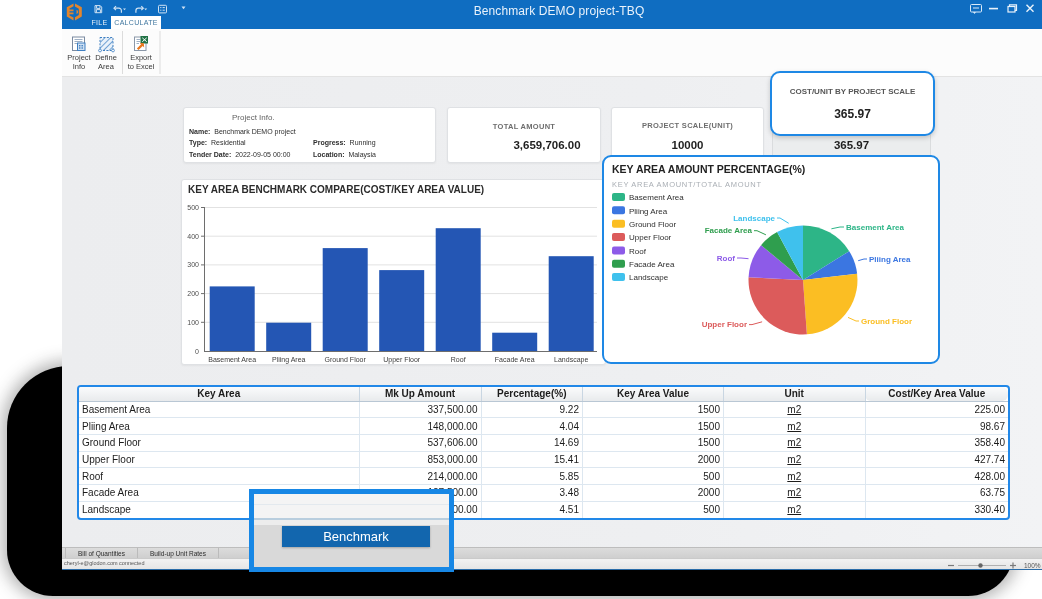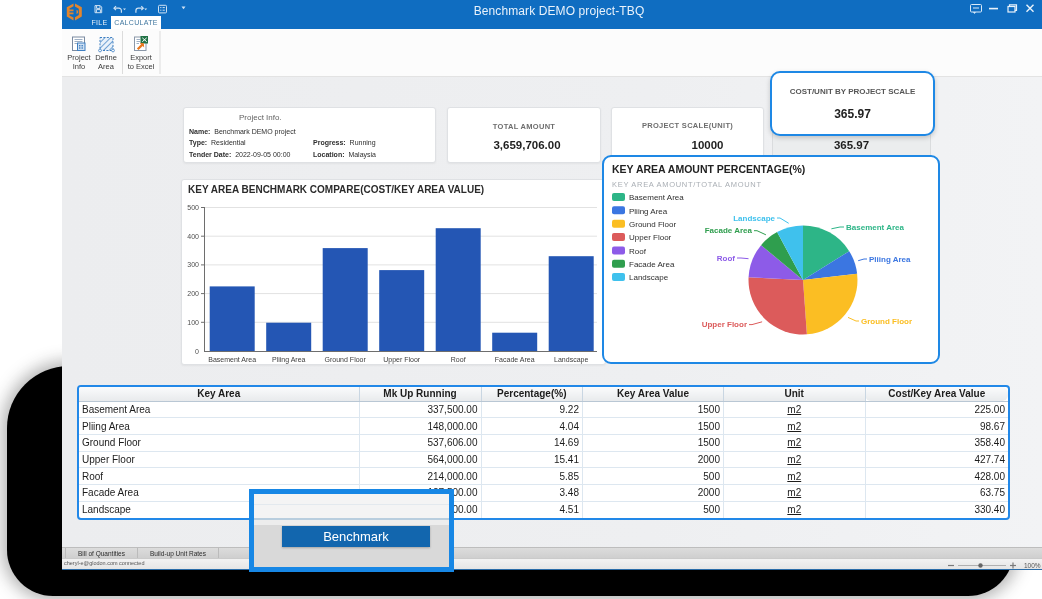--- a/index.html
+++ b/index.html
@@ -138,30 +138,30 @@
   </svg>
   <div class="abs rlab" style="left:-13px;top:24px;">Project<br>Info</div>
   <div class="abs rlab" style="left:14px;top:24px;">Define<br>Area</div>
   <div class="abs rlab" style="left:49px;top:24px;">Export<br>to Excel</div>
   </div>
 
   <div class="abs card" style="left:121px;top:107px;width:253px;height:56px;"></div>
   <div class="abs card" style="left:385px;top:107px;width:154px;height:56px;"></div>
   <div class="abs card" style="left:549px;top:107px;width:153px;height:56px;"></div>
   <div class="abs" style="left:710px;top:107px;width:159px;height:56px;background:#ebedee;border:1px solid #dadcde;border-radius:3px;"></div>
-  <div class="abs pinfo" style="left:137px;top:113px;font-size:8px;color:#636363;padding-left:40px;">Project Info.</div>
+  <div class="abs pinfo" style="left:130px;top:113px;font-size:8px;color:#636363;padding-left:40px;">Project Info.</div>
   <div class="abs pinfo" style="left:127px;top:127.5px;"><b>Name:</b>&nbsp; Benchmark DEMO project</div>
   <div class="abs pinfo" style="left:127px;top:139px;"><b>Type:</b>&nbsp; Residential</div>
   <div class="abs pinfo" style="left:251px;top:138.5px;"><b>Progress:</b>&nbsp; Running</div>
   <div class="abs pinfo" style="left:127px;top:150.5px;"><b>Tender Date:</b>&nbsp; 2022-09-05 00:00</div>
   <div class="abs pinfo" style="left:251px;top:150.5px;"><b>Location:</b>&nbsp; Malaysia</div>
   <div class="abs klabel" style="left:385px;top:121.5px;width:154px;">TOTAL AMOUNT</div>
-  <div class="abs kval" style="left:388px;top:139px;width:154px;">3,659,706.00</div>
+  <div class="abs kval" style="left:408px;top:139px;width:154px;">3,659,706.00</div>
   <div class="abs klabel" style="left:549px;top:121px;width:153px;">PROJECT SCALE(UNIT)</div>
-  <div class="abs kval" style="left:549px;top:139px;width:153px;margin-left:20px;">10000</div>
+  <div class="abs kval" style="left:549px;top:139px;width:153px;">10000</div>
   <div class="abs kval" style="left:710px;top:139px;width:159px;">365.97</div>
 
   <div class="abs bluebox" style="left:708px;top:71px;width:165px;height:65px;border-radius:10px;box-shadow:0 2px 5px rgba(0,0,0,.18);"></div>
   <div class="abs" style="left:708px;top:87px;width:165px;text-align:center;font-size:8px;font-weight:bold;color:#565656;">COST/UNIT BY PROJECT SCALE</div>
   <div class="abs" style="left:708px;top:106.5px;width:165px;text-align:center;font-size:12px;font-weight:bold;color:#222;">365.97</div>
 
   <div class="abs card" style="left:119px;top:179px;width:425px;height:186px;"></div>
   <div class="abs" style="left:126px;top:184px;font-size:10px;font-weight:bold;color:#2b2b2b;">KEY AREA BENCHMARK COMPARE(COST/KEY AREA VALUE)</div>
   <div class="abs" id="barchart" style="left:119px;top:179px;"><svg width="425" height="186">
     <g stroke="#e2e2e2" stroke-width="1">
@@ -263,21 +263,21 @@
             <col style="width:280px">
             <col style="width:122px">
             <col style="width:101.5px">
             <col style="width:141px">
             <col style="width:141.5px">
             <col>
           </colgroup>
    <tbody>
             <tr>
               <th>Key Area</th>
-              <th>Mk Up Running</th>
+              <th>Mk Up Amount</th>
               <th>Percentage(%)</th>
               <th>Key Area Value</th>
               <th>Unit</th>
               <th>Cost/Key Area Value</th>
             </tr>
    <tr>
               <td>Basement Area</td>
               <td class="tr">337,500.00</td>
               <td class="tr">9.22</td>
               <td class="tr">1500</td>
@@ -295,21 +295,21 @@
    <tr>
               <td>Ground Floor</td>
               <td class="tr">537,606.00</td>
               <td class="tr">14.69</td>
               <td class="tr">1500</td>
               <td class="tc">m2</td>
               <td class="tr">358.40</td>
             </tr>
    <tr>
               <td>Upper Floor</td>
-              <td class="tr">564,000.00</td>
+              <td class="tr">853,000.00</td>
               <td class="tr">15.41</td>
               <td class="tr">2000</td>
               <td class="tc">m2</td>
               <td class="tr">427.74</td>
             </tr>
    <tr>
               <td>Roof</td>
               <td class="tr">214,000.00</td>
               <td class="tr">5.85</td>
               <td class="tr">500</td>

